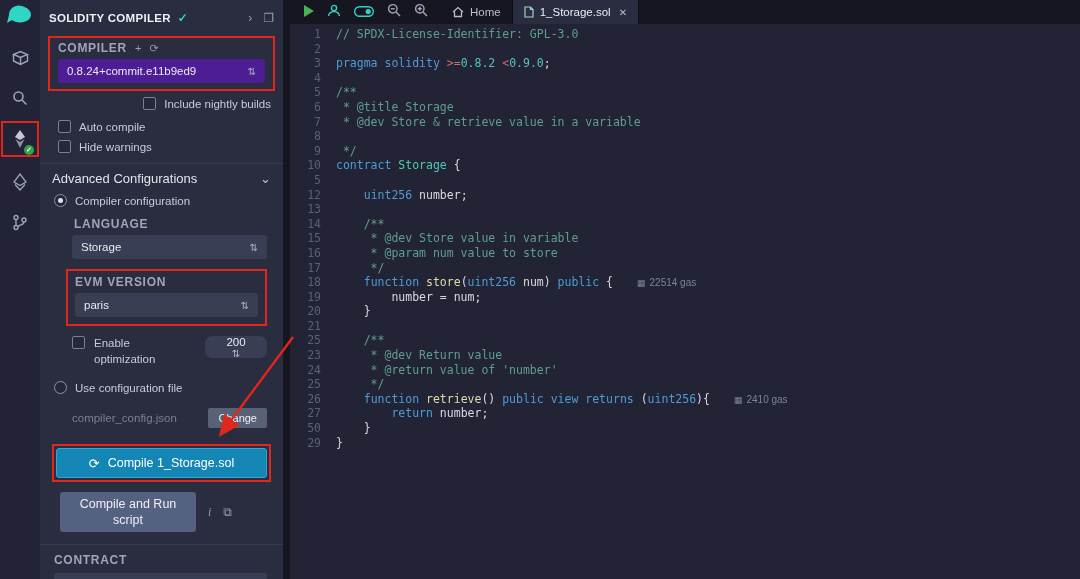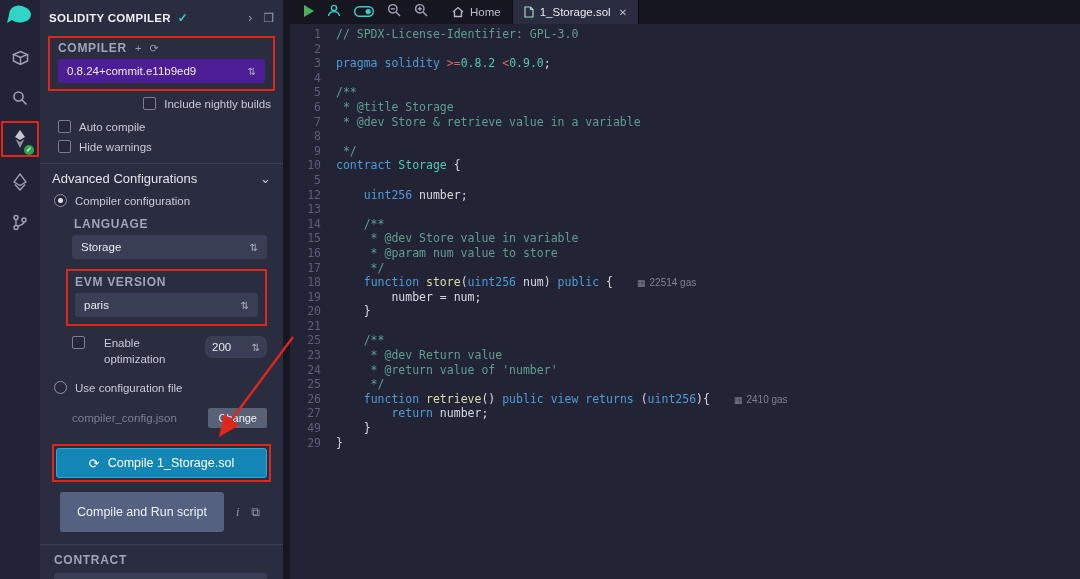--- a/index.html
+++ b/index.html
@@ -45,34 +45,34 @@
   .divider { height:1px; background:#3a3d52; margin-top:10px; }
   .adv-header { margin:7px 12px 0; display:flex; align-items:center; justify-content:space-between; }
   .adv-title { font-size:13px; color:#e2e4ec; }
   .chev-down { color:#c5c6d4; font-size:13px; cursor:pointer; }
   .radio-row1 { margin:8px 14px 0; }
   .ind-label { margin:10px 0 0 34px; }
   .lang-select { margin:4px 16px 0 32px; }
   .evm-box { margin:10px 16px 0 26px; padding:4px 7px 7px; }
   .evm-box .mini-label { display:block; }
   .evm-select { margin-top:4px; }
-  .opt-row { margin:10px 16px 0 32px; display:flex; align-items:flex-start; gap:19px; }
+  .opt-row { margin:10px 16px 0 32px; display:flex; align-items:flex-start; gap:9px; }
   .opt-label { font-size:11.5px; line-height:1.35; width:78px; color:#c9cad8; }
-  .runs { margin-left:auto; width:62px; height:22px; background:#3a3e55; border-radius:7px; display:flex; align-items:center; justify-content:space-between; padding:0 7px; font-size:11.5px; color:#e9eaf1; }
+  .runs { margin-left:auto; width:62px; height:22px; background:#3a3e55; border-radius:7px; display:flex; align-items:center; justify-content:space-between; padding:0 7px; font-size:11.5px; color:#e9eaf1;flex-direction:column; }
   .radio-row2 { margin:14px 14px 0; }
   .config-row { margin:14px 16px 0 32px; display:flex; align-items:center; justify-content:space-between; }
   .config-file { font-size:11.5px; color:#7b7f93; }
   .btn-change { background:#596176; color:#eef0f5; font-size:11px; border:none; border-radius:2px; padding:4px 10px; cursor:pointer; }
 
   .compile-wrap { margin:16px 12px 0; padding:2px; }
   .btn-primary { width:100%; height:30px; background:#1386b6; border:1px solid #35a4d0; color:#fff; border-radius:3px; display:flex; align-items:center; justify-content:center; gap:8px; font-size:12.5px; cursor:pointer; }
   .compile-icon { font-size:13px; }
 
   .run-row { margin:10px 14px 0 20px; display:flex; align-items:center; gap:12px; }
-  .btn-secondary { width:164px; height:40px; background:#556180; color:#eef0f5; border:none; border-radius:3px; font-size:12.5px; line-height:1.3; padding:0 16px; cursor:pointer; font-family:"Liberation Sans",sans-serif; }
+  .btn-secondary { width:136px; height:40px; background:#556180; color:#eef0f5; border:none; border-radius:3px; font-size:12.5px; line-height:1.3; padding:0 16px; cursor:pointer; font-family:"Liberation Sans",sans-serif; }
   .info-i { color:#9a9db2; font-size:12px; font-style:italic; font-family:"Liberation Serif",serif; cursor:pointer; }
   .copy-ic { color:#9a9db2; font-size:12px; cursor:pointer; }
   .divider2 { height:1px; background:#3a3d52; margin-top:12px; }
   .contract-label { margin:8px 0 0 14px; }
   .contract-select { margin:6px 16px 0 14px; }
 
   
   .resize { width:7px; background:#15161f; cursor:col-resize; flex-shrink:0; }
   .editor { flex:1; min-width:0; background:#222334; display:flex; flex-direction:column; }
   .tabbar { height:24px; background:#15161f; display:flex; align-items:stretch; flex-shrink:0; }
@@ -319,21 +319,21 @@
           <div class="code-line"><span class="line-num">18</span><span><span class="tok-p">    </span><span class="tok-k">function </span><span class="tok-f">store</span><span class="tok-p">(</span><span class="tok-k">uint256</span><span class="tok-p"> num) </span><span class="tok-k">public</span><span class="tok-p"> {</span><span class="gas-badge"><span class="gas-icon">▦</span><span>22514 gas</span></span></span></div>
           <div class="code-line"><span class="line-num">19</span><span><span class="tok-p">        number = num;</span></span></div>
           <div class="code-line"><span class="line-num">20</span><span><span class="tok-p">    }</span></span></div>
           <div class="code-line"><span class="line-num">21</span><span></span></div>
           <div class="code-line"><span class="line-num">25</span><span><span class="tok-c">    /**</span></span></div>
           <div class="code-line"><span class="line-num">23</span><span><span class="tok-c">     * @dev Return value </span></span></div>
           <div class="code-line"><span class="line-num">24</span><span><span class="tok-c">     * @return value of 'number'</span></span></div>
           <div class="code-line"><span class="line-num">25</span><span><span class="tok-c">     */</span></span></div>
           <div class="code-line"><span class="line-num">26</span><span><span class="tok-p">    </span><span class="tok-k">function </span><span class="tok-f">retrieve</span><span class="tok-p">() </span><span class="tok-k">public view returns</span><span class="tok-p"> (</span><span class="tok-k">uint256</span><span class="tok-p">){</span><span class="gas-badge"><span class="gas-icon">▦</span><span>2410 gas</span></span></span></div>
           <div class="code-line"><span class="line-num">27</span><span><span class="tok-p">        </span><span class="tok-k">return</span><span class="tok-p"> number;</span></span></div>
-          <div class="code-line"><span class="line-num">49</span><span><span class="tok-p">    }</span></span></div>
+          <div class="code-line"><span class="line-num">50</span><span><span class="tok-p">    }</span></span></div>
           <div class="code-line"><span class="line-num">29</span><span><span class="tok-p">}</span></span></div>
         </div>
     </div>
   </div>
 
   <svg class="arrow-svg">
     <defs>
       <marker id="ah" markerWidth="9" markerHeight="8" refX="7.5" refY="4" orient="auto">
         <polygon points="0 0, 9 4, 0 8" fill="#e0271c"></polygon>
       </marker>

